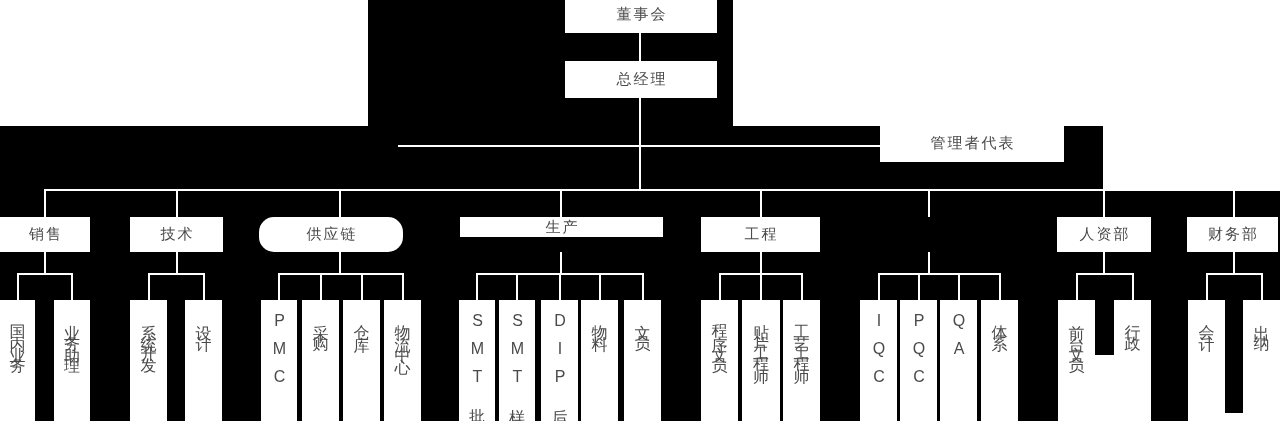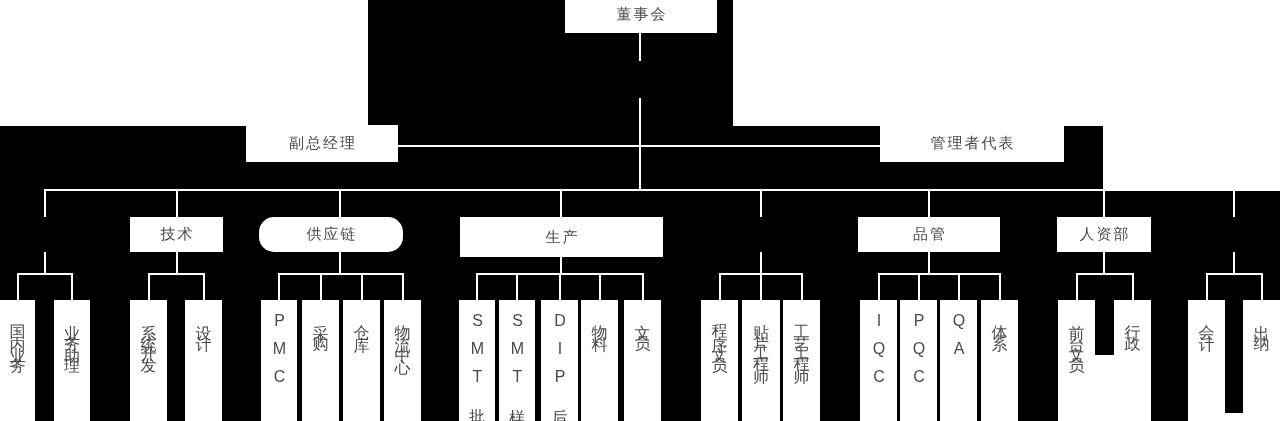--- a/index.html
+++ b/index.html
@@ -33,28 +33,31 @@
   <div class="bg" style="left:1225px;top:413px;width:18px;height:8px;"></div>
 
   <div class="line" style="left:639px;top:33px;width:2px;height:28px;"></div>
   <div class="line" style="left:639px;top:98px;width:2px;height:93px;"></div>
   <div class="line" style="left:398px;top:145px;width:482px;height:2px;"></div>
   <div class="line" style="left:44px;top:189px;width:1190px;height:2px;"></div>
 
   <div class="node hbox" style="left:565px;top:-4px;width:152px;height:37px;">
     <span>董事会</span>
   </div>
-  <div class="node hbox" style="left:246px;top:125px;width:152px;height:37px;">
-    <span>副总经理</span>
+  <div class="node hbox" style="left:565px;top:61px;width:152px;height:37px;">
+    <span>总经理</span>
   </div>
   <div class="node hbox" style="left:880px;top:125px;width:184px;height:37px;">
     <span>管理者代表</span>
   </div>
 
 <div class="line" style="left: 44px; top: 191px; width: 2px; height: 26px;"></div>
+    <div class="node hbox" style="left: 0px; top: 217px; width: 90px; height: 35px;">
+      <span>销售</span>
+    </div>
     <div class="line" style="left: 44px; top: 252px; width: 2px; height: 21px;"></div>
     <div class="line" style="left: 17px; top: 273px; width: 56px; height: 2px;"></div>
     <div class="line" style="left: 17px; top: 275px; width: 2px; height: 25px;"></div>
     <div class="node vcol" style="left: 0px; top: 300px; width: 35px; height: 121px;">
       <span>国内业务</span>
     </div>
     <div class="line" style="left: 71px; top: 275px; width: 2px; height: 25px;"></div>
     <div class="node vcol" style="left: 54px; top: 300px; width: 36px; height: 121px;">
       <span>业务助理</span>
     </div>
@@ -88,21 +91,21 @@
     </div>
     <div class="line" style="left: 361px; top: 275px; width: 2px; height: 25px;"></div>
     <div class="node vcol" style="left: 343px; top: 300px; width: 37px; height: 121px;">
       <span>仓库</span>
     </div>
     <div class="line" style="left: 402px; top: 275px; width: 2px; height: 25px;"></div>
     <div class="node vcol" style="left: 384px; top: 300px; width: 37px; height: 121px;">
       <span>物流中心</span>
     </div>
     <div class="line" style="left: 560px; top: 191px; width: 2px; height: 26px;"></div>
-    <div class="node hbox" style="left: 460px; top: 217px; width: 203px; height: 40px;">
+    <div class="node hbox" style="left: 460px; top: 217px; width: 203px; height: 20px;">
       <span>生产</span>
     </div>
     <div class="line" style="left: 560px; top: 252px; width: 2px; height: 21px;"></div>
     <div class="line" style="left: 476px; top: 273px; width: 168px; height: 2px;"></div>
     <div class="line" style="left: 476px; top: 275px; width: 2px; height: 25px;"></div>
     <div class="node vcol" style="left: 459px; top: 300px; width: 36px; height: 121px;">
       <span>SMT批量</span>
     </div>
     <div class="line" style="left: 516px; top: 275px; width: 2px; height: 25px;"></div>
     <div class="node vcol" style="left: 499px; top: 300px; width: 36px; height: 121px;">
@@ -114,38 +117,38 @@
     </div>
     <div class="line" style="left: 599px; top: 275px; width: 2px; height: 25px;"></div>
     <div class="node vcol" style="left: 581px; top: 300px; width: 37px; height: 121px;">
       <span>物料</span>
     </div>
     <div class="line" style="left: 642px; top: 275px; width: 2px; height: 25px;"></div>
     <div class="node vcol" style="left: 624px; top: 300px; width: 37px; height: 121px;">
       <span>文员</span>
     </div>
     <div class="line" style="left: 760px; top: 191px; width: 2px; height: 26px;"></div>
+    <div class="node hbox" style="left: 701px; top: 217px; width: 119px; height: 35px;">
+      <span>工程</span>
+    </div>
     <div class="line" style="left: 760px; top: 252px; width: 2px; height: 21px;"></div>
     <div class="line" style="left: 719px; top: 273px; width: 84px; height: 2px;"></div>
     <div class="line" style="left: 719px; top: 275px; width: 2px; height: 25px;"></div>
     <div class="node vcol" style="left: 701px; top: 300px; width: 37px; height: 121px;">
       <span>程序文员</span>
     </div>
     <div class="line" style="left: 760px; top: 275px; width: 2px; height: 25px;"></div>
     <div class="node vcol" style="left: 742px; top: 300px; width: 38px; height: 121px;">
       <span>贴片工程师</span>
     </div>
     <div class="line" style="left: 801px; top: 275px; width: 2px; height: 25px;"></div>
     <div class="node vcol" style="left: 783px; top: 300px; width: 37px; height: 121px;">
       <span>工艺工程师</span>
     </div>
     <div class="line" style="left: 928px; top: 191px; width: 2px; height: 26px;"></div>
-    <div class="node hbox" style="left: 858px; top: 217px; width: 142px; height: 35px;">
-      <span>品管</span>
-    </div>
     <div class="line" style="left: 928px; top: 252px; width: 2px; height: 21px;"></div>
     <div class="line" style="left: 878px; top: 273px; width: 123px; height: 2px;"></div>
     <div class="line" style="left: 878px; top: 275px; width: 2px; height: 25px;"></div>
     <div class="node vcol" style="left: 860px; top: 300px; width: 37px; height: 121px;">
       <span>IQC</span>
     </div>
     <div class="line" style="left: 918px; top: 275px; width: 2px; height: 25px;"></div>
     <div class="node vcol" style="left: 900px; top: 300px; width: 37px; height: 121px;">
       <span>PQC</span>
     </div>
@@ -165,20 +168,23 @@
     <div class="line" style="left: 1076px; top: 273px; width: 58px; height: 2px;"></div>
     <div class="line" style="left: 1076px; top: 275px; width: 2px; height: 25px;"></div>
     <div class="node vcol" style="left: 1058px; top: 300px; width: 37px; height: 121px;">
       <span>前台文员</span>
     </div>
     <div class="line" style="left: 1132px; top: 275px; width: 2px; height: 25px;"></div>
     <div class="node vcol" style="left: 1114px; top: 300px; width: 37px; height: 121px;">
       <span>行政</span>
     </div>
     <div class="line" style="left: 1233px; top: 191px; width: 2px; height: 26px;"></div>
+    <div class="node hbox" style="left: 1187px; top: 217px; width: 91px; height: 35px;">
+      <span>财务部</span>
+    </div>
     <div class="line" style="left: 1233px; top: 252px; width: 2px; height: 21px;"></div>
     <div class="line" style="left: 1206px; top: 273px; width: 57px; height: 2px;"></div>
     <div class="line" style="left: 1206px; top: 275px; width: 2px; height: 25px;"></div>
     <div class="node vcol" style="left: 1188px; top: 300px; width: 37px; height: 121px;">
       <span>会计</span>
     </div>
     <div class="line" style="left: 1261px; top: 275px; width: 2px; height: 25px;"></div>
     <div class="node vcol" style="left: 1243px; top: 300px; width: 37px; height: 121px;">
       <span>出纳</span>
     </div>

